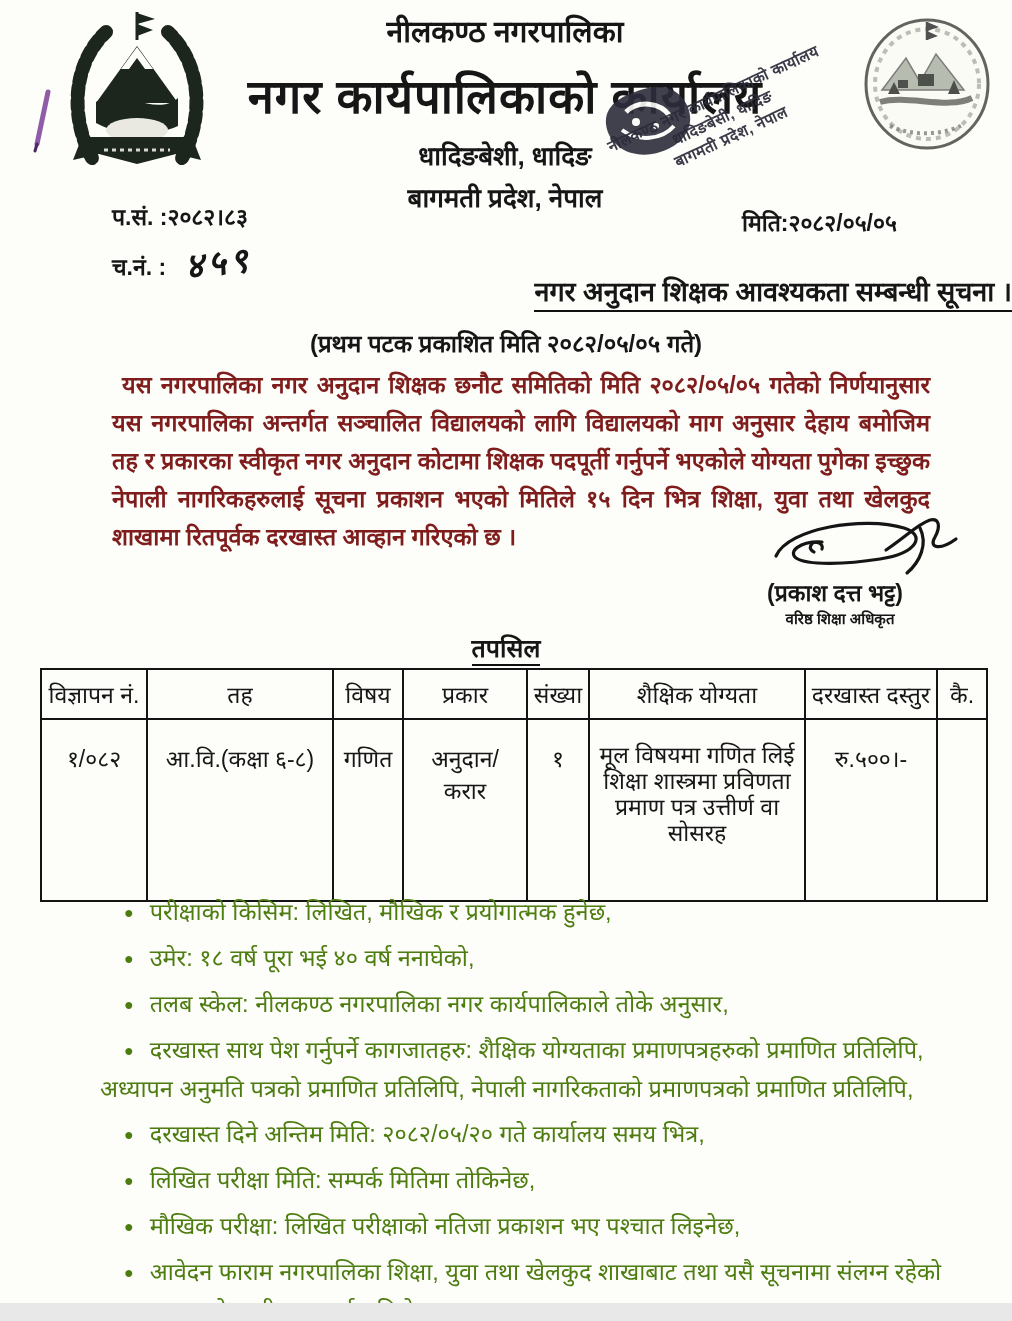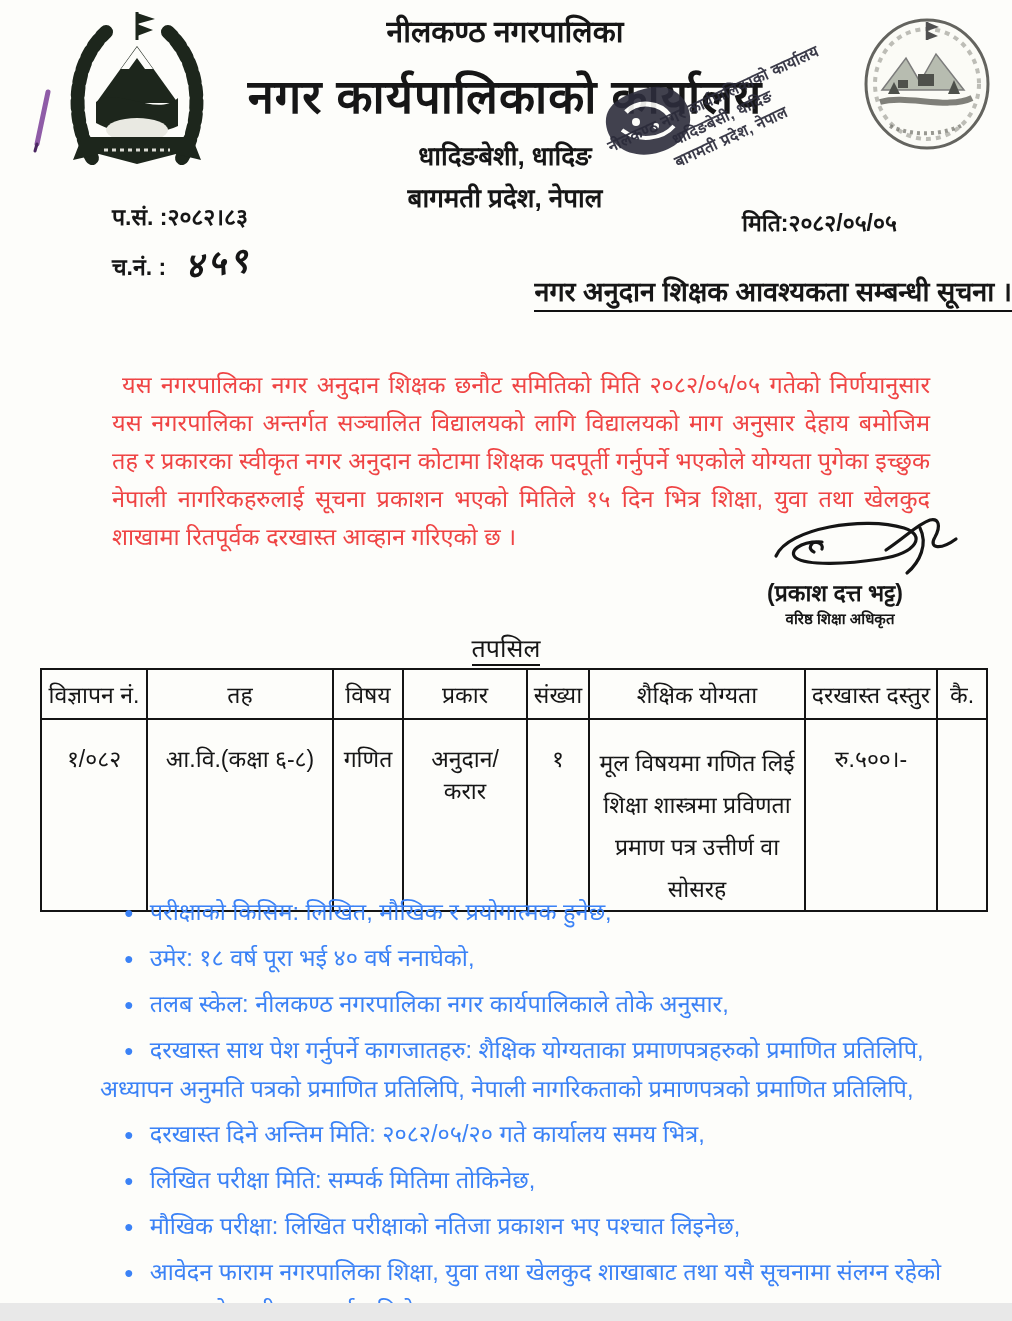--- a/index.html
+++ b/index.html
@@ -33,43 +33,43 @@
              transform:rotate(-6deg); margin-left:12px; letter-spacing:4px; }
   .date { left:742px; top:206px; font-size:23px; font-weight:600; }
 
   
   .title-wrap { left:0; top:272px; width:1012px; text-align:right; }
   .title-wrap span { font-size:27px; font-weight:700; border-bottom:2.5px solid #111; padding-bottom:3px; }
   .subtitle { left:0; top:326px; width:1012px; text-align:center; font-size:24px; font-weight:700; }
 
   
   .body-par {
-    left:112px; top:366px; width:818px; font-size:23.5px; font-weight:400;
-    line-height:38px; text-align:justify; text-indent:10px; color:#ef4444; margin:0;
+    left:112px; top:366px; width:818px; font-size:23.5px; font-weight:700;
+    line-height:38px; text-align:justify; text-indent:10px; color:#7f1d1d; margin:0;
   }
 
   
   .sig-img  { left:768px; top:510px; }
   .sig-name { left:740px; top:576px; width:190px; text-align:center; font-size:23px; font-weight:600; }
   .sig-role { left:745px; top:608px; width:190px; text-align:center; font-size:15px; font-weight:600; }
 
   
   .tbl-caption { left:0; top:630px; width:1012px; text-align:center; }
-  .tbl-caption span { font-size:25px; font-weight:400; border-bottom:2px solid #111; padding-bottom:2px; }
+  .tbl-caption span { font-size:25px; font-weight:700; border-bottom:2px solid #111; padding-bottom:2px; }
   table.sched { left:40px; top:668px; position:absolute; border-collapse:collapse; table-layout:fixed; width:946px; }
   table.sched th, table.sched td { border:2.5px solid #141414; }
   table.sched th { font-size:23px; font-weight:400; height:44px; text-align:center; vertical-align:middle; padding:2px 4px; }
   table.sched td { font-size:23px; font-weight:500; vertical-align:top; padding:22px 6px 0 6px; height:158px; text-align:center; }
   td.c-tah { text-align:left; padding-left:14px; }
-  td.c-qual { line-height:42px; padding-top:6px; }
+  td.c-qual { line-height:26px; padding-top:6px; }
   td.c-fee { text-align:left; padding-left:10px;border-radius:25px; }
 
   
   ul.points { left:100px; top:893px; width:874px; list-style:none; margin:0; padding:0; position:absolute; }
-  ul.points li { font-size:23.5px; font-weight:500; line-height:38px; margin-bottom:7px; text-indent:24px; color:#3b82f6; }
+  ul.points li { font-size:23.5px; font-weight:500; line-height:38px; margin-bottom:7px; text-indent:24px; color:#4d7c0f; }
   ul.points .dot { display:inline-block; text-indent:0; margin-right:16px; font-size:16px; vertical-align:2px; }
 </style>
 </head>
 <body>
 
 <div class="page">
 
   <svg class="abs" style="left:58px; top:6px;" width="158" height="172" viewBox="0 0 158 172">
     <g fill="#1d261c" stroke="#1d261c">
       <path d="M34,152 C12,112 14,58 48,26" fill="none" stroke-width="14" stroke-dasharray="8 5" stroke-linecap="round"></path>
@@ -134,20 +134,21 @@
   <div class="abs ref1">प.सं. :२०८२।८३</div>
   <div class="abs ref2">
     <span>च.नं. :</span>
     <span class="hand-no">४५९</span>
   </div>
   <div class="abs date">मिति:२०८२/०५/०५</div>
 
   <div class="abs title-wrap">
     <span>नगर अनुदान शिक्षक आवश्यकता सम्बन्धी सूचना ।</span>
   </div>
+  <div class="abs subtitle">(प्रथम पटक प्रकाशित मिति २०८२/०५/०५ गते)</div>
 
   <p class="abs body-par">यस नगरपालिका नगर अनुदान शिक्षक छनौट समितिको मिति २०८२/०५/०५ गतेको निर्णयानुसार यस नगरपालिका अन्तर्गत सञ्चालित विद्यालयको लागि विद्यालयको माग अनुसार देहाय बमोजिम तह र प्रकारका स्वीकृत नगर अनुदान कोटामा शिक्षक पदपूर्ती गर्नुपर्ने भएकोले योग्यता पुगेका इच्छुक नेपाली नागरिकहरुलाई सूचना प्रकाशन भएको मितिले १५ दिन भित्र शिक्षा, युवा तथा खेलकुद शाखामा रितपूर्वक दरखास्त आव्हान गरिएको छ ।</p>
 
   <svg class="abs sig-img" width="200" height="70" viewBox="0 0 200 70">
     <g stroke="#151515" stroke-width="3.2" fill="none" stroke-linecap="round">
       <path d="M8,46 C20,18 96,6 136,18 C158,25 150,43 112,49 C80,54 40,56 28,48 C20,42 31,31 54,32"></path>
       <path d="M118,40 C140,25 150,14 162,10 C171,8 173,16 167,27 C160,39 173,40 188,29"></path>
       <path d="M152,18 C160,34 152,52 139,63"></path>
       <path d="M46,42 a6,5 0 1 1 8,-3"></path>
     </g>

